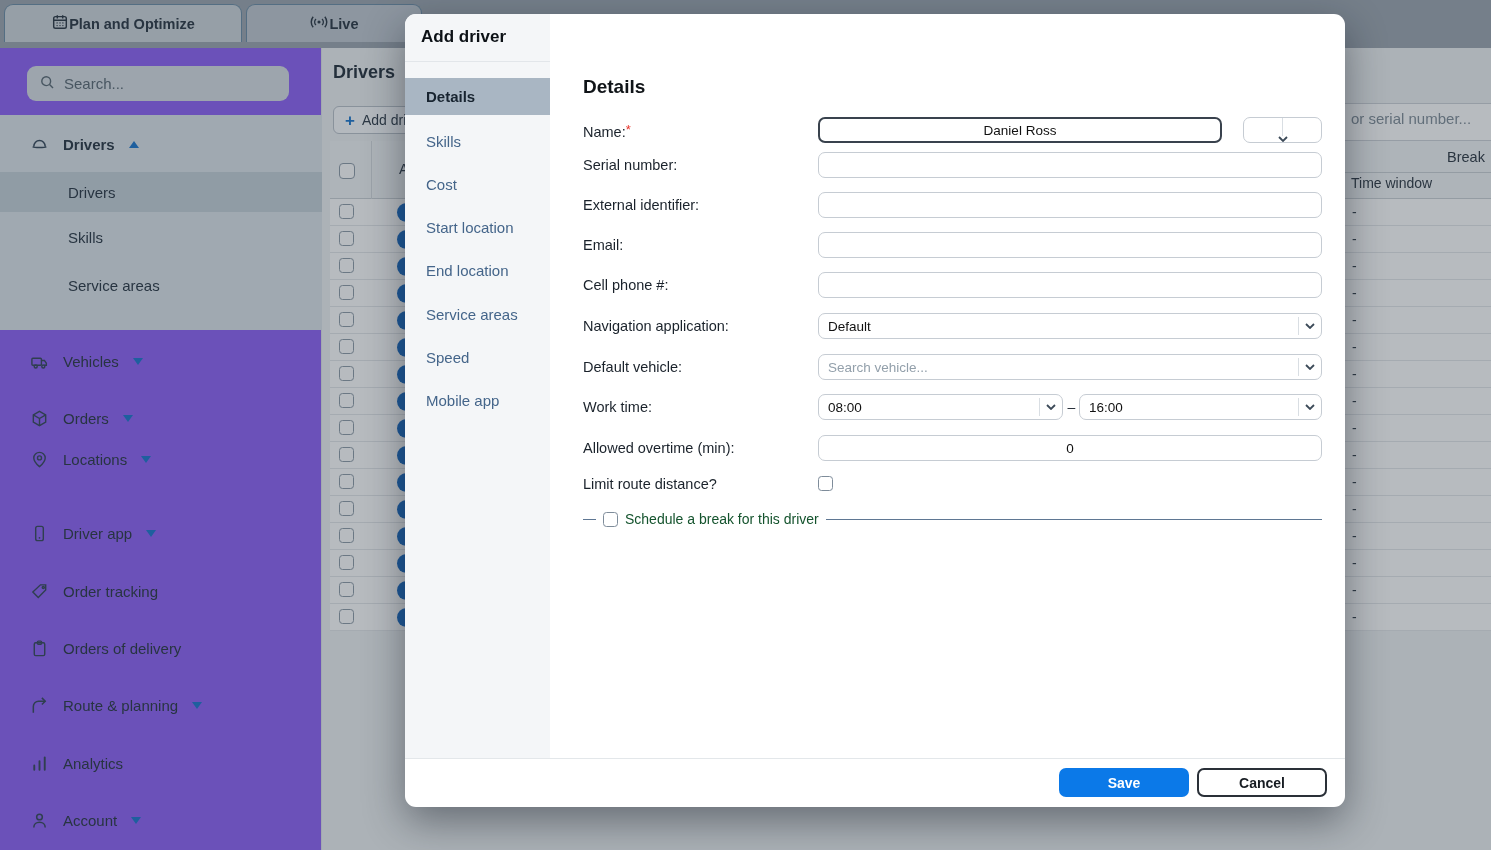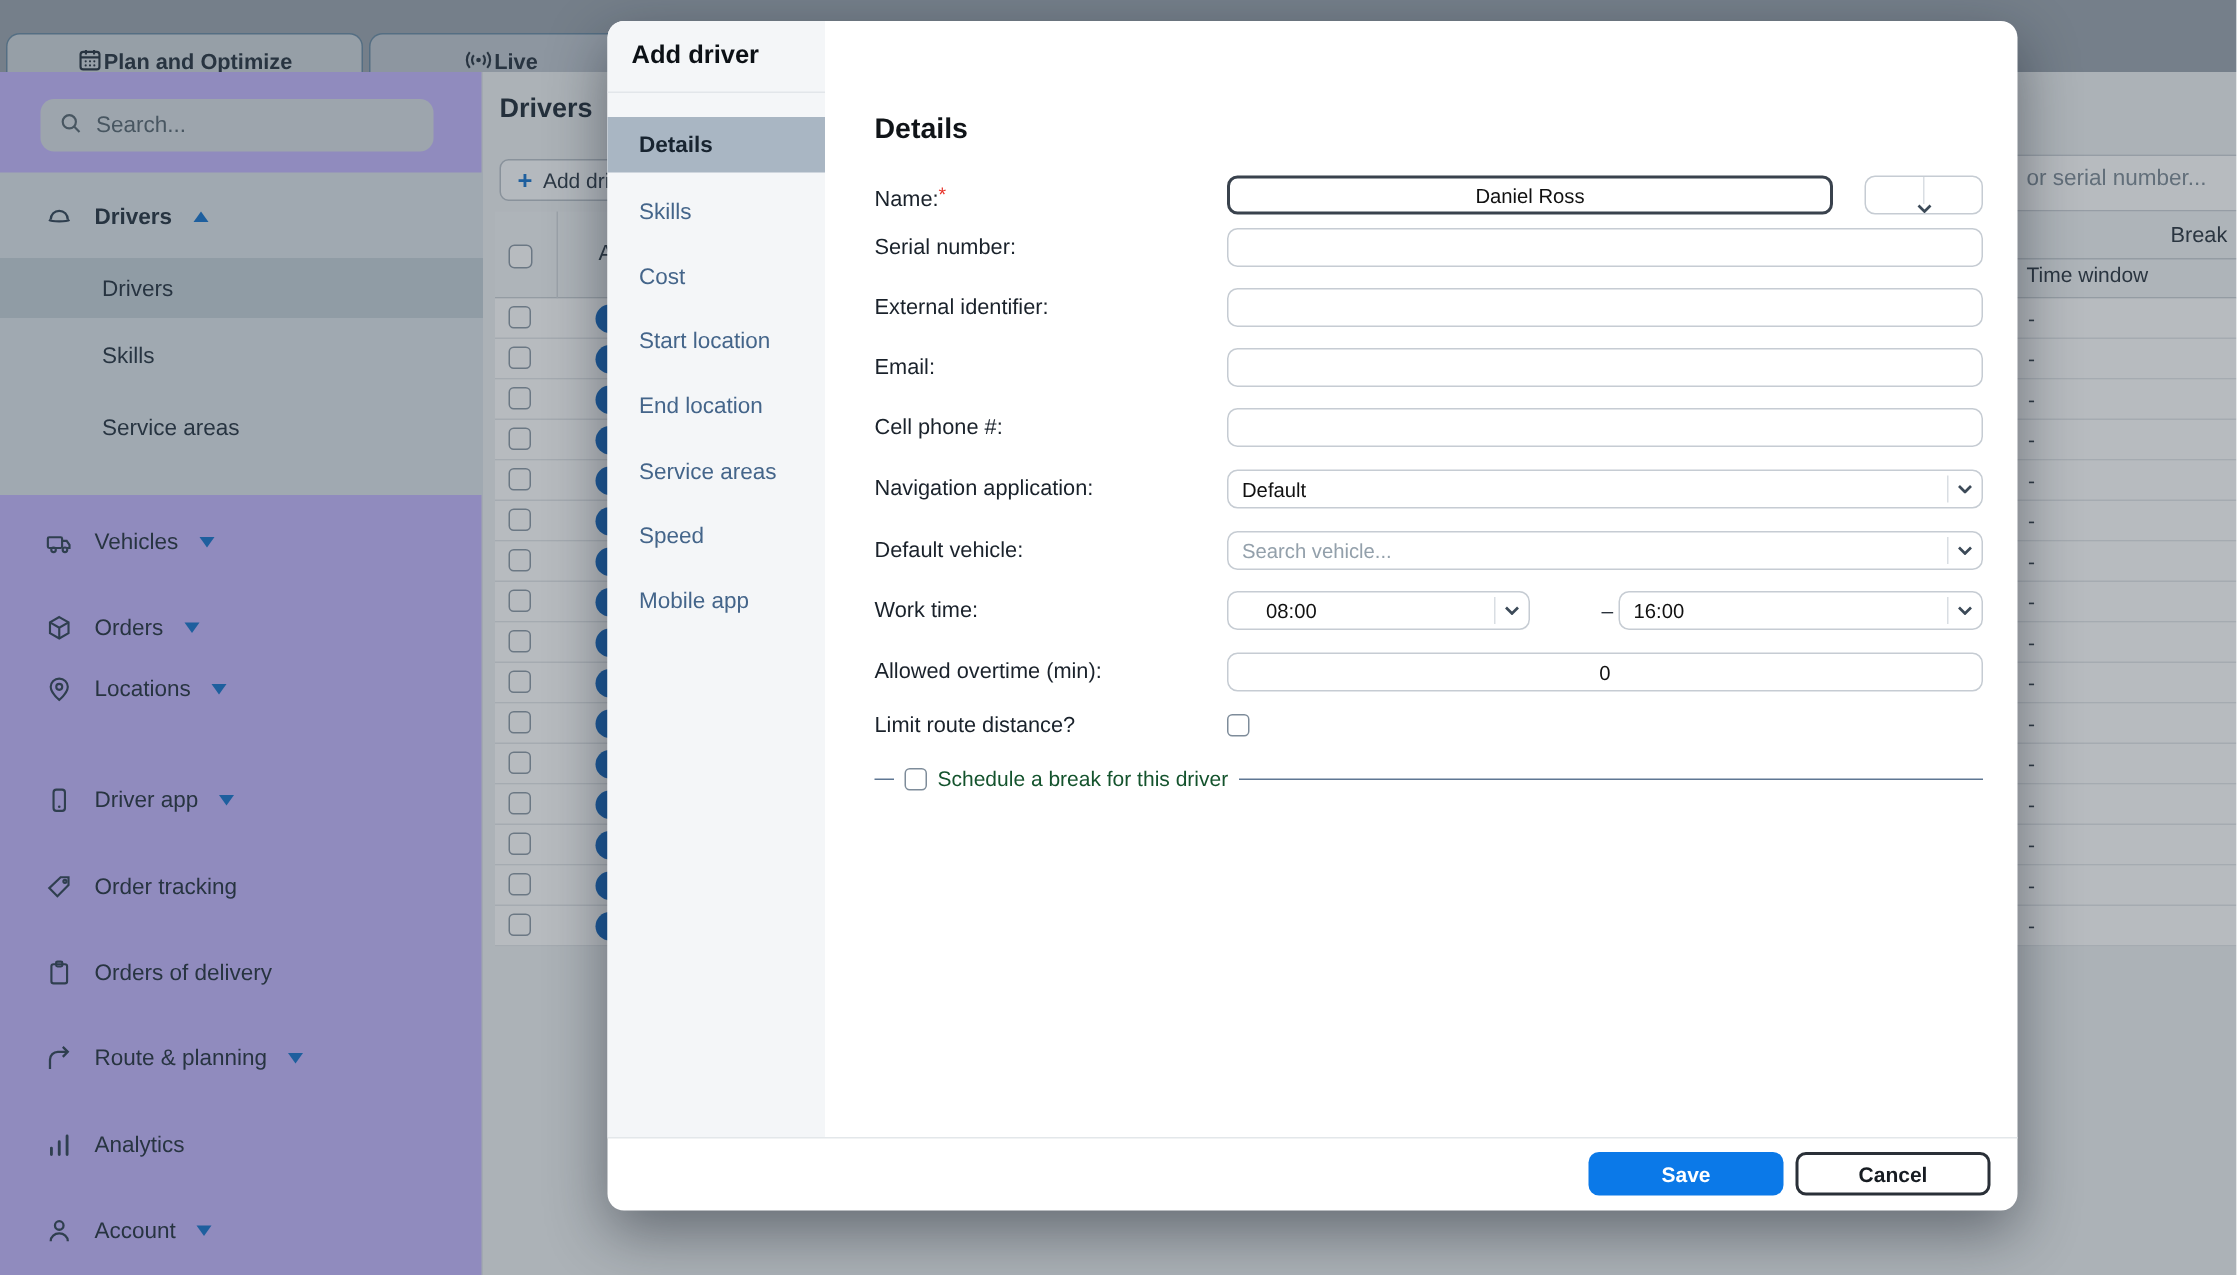--- a/index.html
+++ b/index.html
@@ -2,29 +2,29 @@
 <html><head>
 <meta charset="utf-8">
 <style>
   * { margin:0; padding:0; box-sizing:border-box; }
   html,body { width:1491px; height:850px; overflow:hidden; }
   body { position:relative; font-family:"Liberation Sans","DejaVu Sans",sans-serif; background:#eef1f3; }
   .abs { position:absolute; }
 
   
   .topbar { left:0; top:0; width:1491px; height:48px; background:#9aa4ae; }
-  .tab { top:22px; height:38px; border:1px solid #6889a3; border-bottom:none; border-radius:9px 9px 0 0;
+  .tab { top:4px; height:38px; border:1px solid #6889a3; border-bottom:none; border-radius:9px 9px 0 0;
          display:flex; align-items:center; justify-content:center; 
          font-size:14.5px; font-weight:700; color:#24313e; }
   .tab-active { left:4px; width:238px; background:#cdd4da; }
   .tab-live  { left:246px; width:176px; background:#bfc7cf; }
   .tab svg { flex:0 0 auto; }
 
   
-  .sidebar { left:0; top:48px; width:322px; height:802px; background:#c4b5fd; border-right:1px solid #dfe4e8; }
+  .sidebar { left:0; top:48px; width:322px; height:802px; background:#8b5cf6; border-right:1px solid #dfe4e8; }
   .search-pill { left:27px; top:18px; width:262px; height:35px; background:#d7dee4; border-radius:9px;
                  display:flex; align-items:center; gap:9px; padding:0 12px; color:#55646f; font-size:15px; }
   .group-block { left:0; top:67px; width:322px; height:215px; background:#dce3ea; }
   .side-item { left:0; width:322px; height:36px; display:flex; align-items:center; gap:14px;
                padding-left:30px; font-size:15px; color:#23313e; }
   .side-item .lbl { color:#23313e; }
   .side-sub { padding-left:68px; }
   .side-selected { background:#c4cfd8; height:40px; font-weight:500; }
   .caret-up { width:0; height:0; border-left:5px solid transparent; border-right:5px solid transparent;
               border-bottom:7px solid #1472cc; }
@@ -412,21 +412,21 @@
     <span class="sel-text ph">Search vehicle...</span>
     <span class="sel-divider"></span>
     <span class="sel-chev">
         <svg width="10" height="6" viewBox="0 0 10 6">
           <path d="M1 1l4 4 4-4" fill="none" stroke="#3c4a58" stroke-width="1.8"></path>
         </svg>
       </span>
   </div>
 
   <div class="abs f-label" style="top:380px;">Work time:</div>
-  <div class="abs sel" style="left:413px; top:380px; width:202px;padding-left:16px;">
+  <div class="abs sel" style="left:413px; top:380px; width:245px;">
     <span class="sel-text">08:00</span>
     <span class="sel-divider"></span>
     <span class="sel-chev">
         <svg width="10" height="6" viewBox="0 0 10 6">
           <path d="M1 1l4 4 4-4" fill="none" stroke="#3c4a58" stroke-width="1.8"></path>
         </svg>
       </span>
   </div>
   <div class="abs dash" style="top:380px;">–</div>
   <div class="abs sel" style="left:674px; top:380px; width:243px;">

